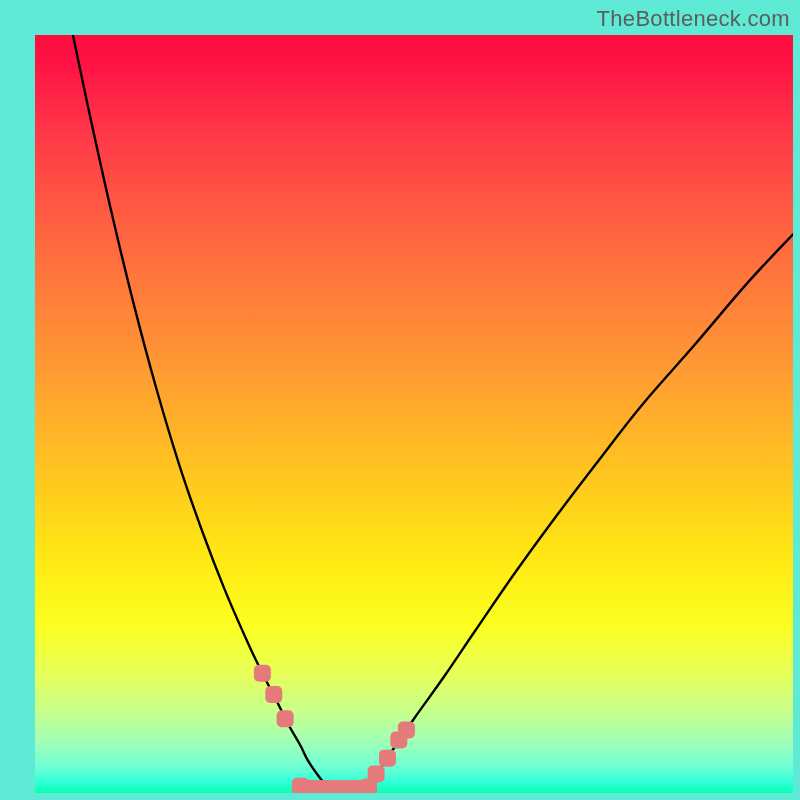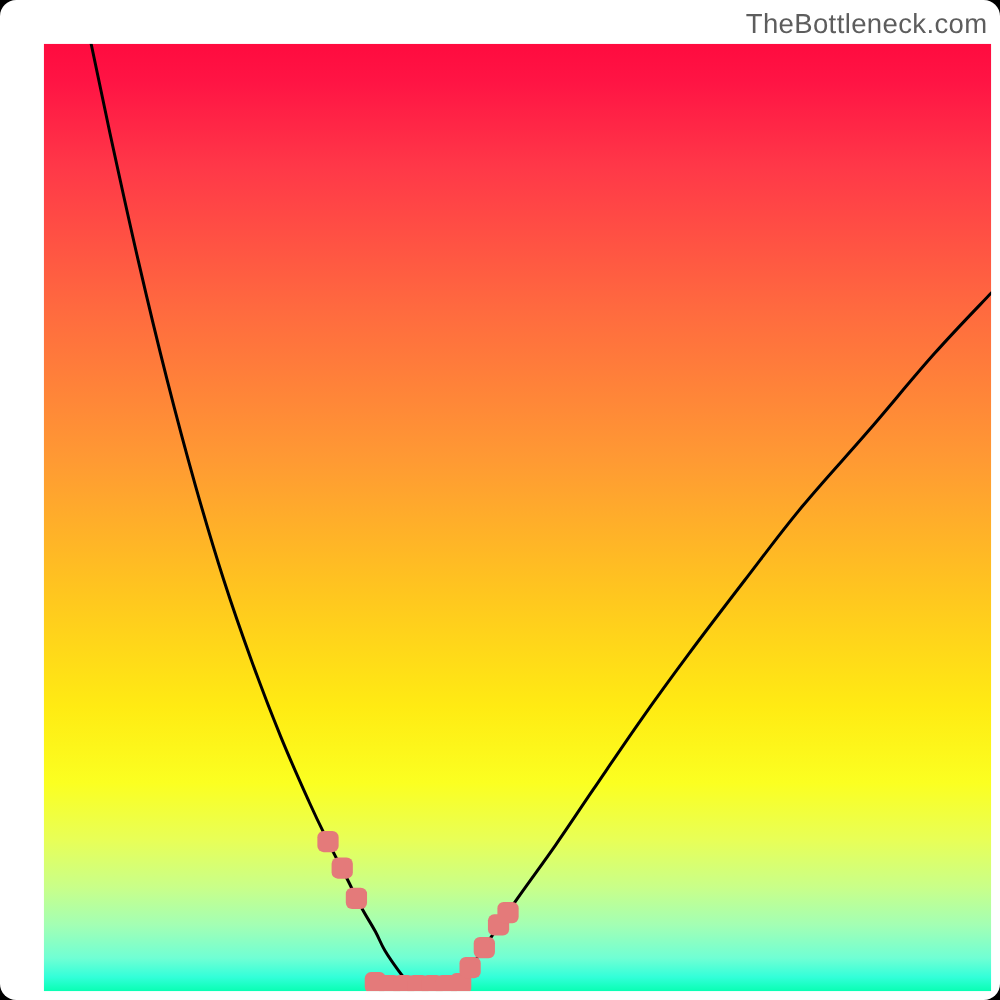--- a/index.html
+++ b/index.html
@@ -8,22 +8,21 @@
     width: 800px;
     height: 800px;
     overflow: hidden;
     background: #000;
     font-family: Arial, Helvetica, sans-serif;
   }
   .frame {
     position: relative;
     width: 800px;
     height: 800px;
-    background: #ffffff;
-    border-radius: 13px;
+    background: #5eead4;
   }
   .plot-area {
     position: absolute;
     left: 35px;
     top: 35px;
     width: 758px;
     height: 758px;
     overflow: hidden;
   }
   .gradient-bg {

